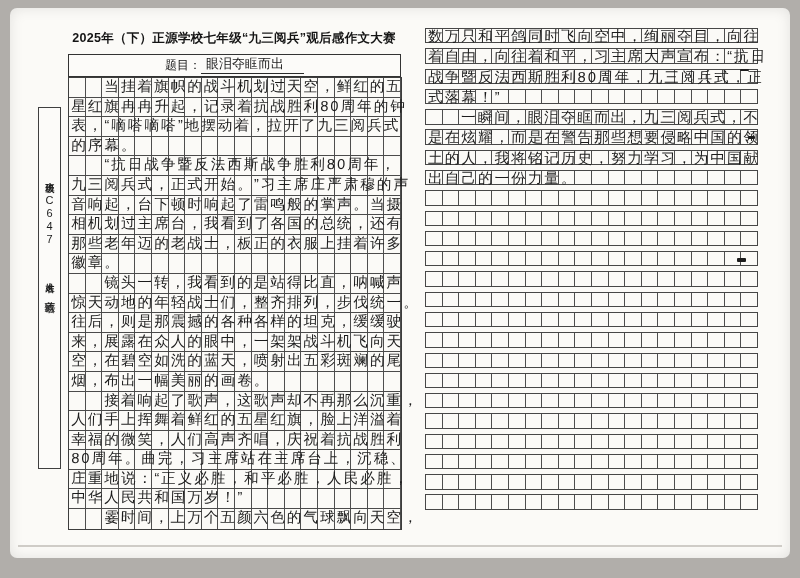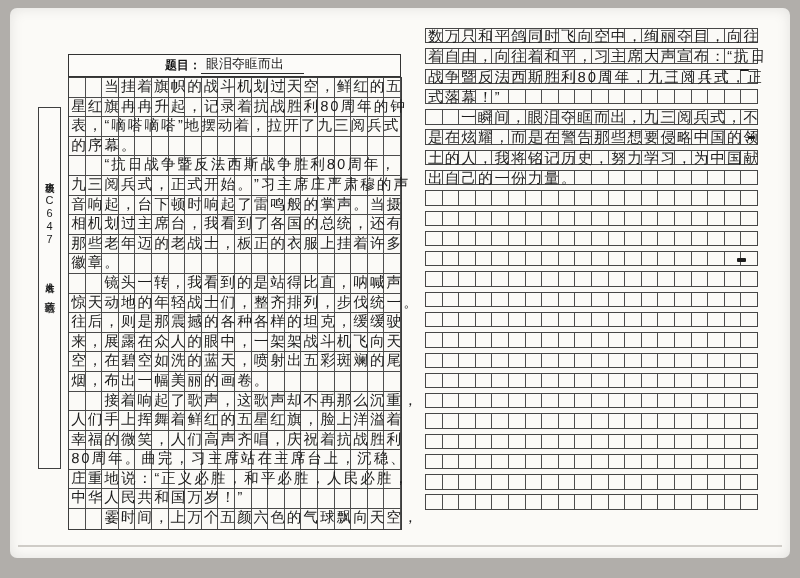--- a/index.html
+++ b/index.html
@@ -7,21 +7,21 @@
   .scan{position:relative;width:800px;height:578px;background:#b1aeaa;overflow:hidden;}
   .sheet{position:absolute;left:10px;top:8px;width:780px;height:550px;background:#fbfaf7;
          border-radius:7px;box-shadow:inset 0 0 14px rgba(0,0,0,0.10);}
   .bottom-edge{position:absolute;left:8px;top:537px;width:764px;height:2px;background:#cfccc7;}
 
   
   .contest-title{position:absolute;left:58px;top:22px;width:332px;text-align:center;
                  font-size:12.5px;font-weight:bold;color:#141414;letter-spacing:0.3px;white-space:nowrap;}
   .timu-box{position:absolute;left:58px;top:46px;width:331px;height:21px;border:1.6px solid #333;
             display:flex;justify-content:center;align-items:center;background:#fcfbf9;}
-  .timu-label{font-size:12px;font-weight:bold;color:#141414;}
+  .timu-label{font-size:12px;font-weight:normal;color:#141414;}
   .timu-value{font-size:13px;border-bottom:1.2px solid #2a2a2a;padding:0 20px 0 5px;transform:translateY(-1px);}
 
   .hwtext,.timu-value,.v-value{color:#1c1c1c;font-weight:500;transform-origin:left bottom;}
 
   .grid{position:absolute;overflow:visible;}
   .grid-left{left:58px;top:69px;width:332px;border:1.6px solid #3d3d3d;border-top-width:1.2px;}
   .grid-left .row{position:relative;height:19.6px;box-sizing:border-box;border-bottom:1px solid #4b4b4b;
       background:repeating-linear-gradient(to right,transparent 0px,transparent 15.6px,#4e4e4e 15.6px,#4e4e4e 16.6px);}
   .grid-left .row:last-child{border-bottom:none;}
 
@@ -50,20 +50,21 @@
   .mark1{left:727px;top:250px;width:9px;height:3.5px;}
   .mark2{left:738px;top:128px;width:7px;height:2.5px;}
   .mark3{left:730px;top:61px;width:9px;height:2px;}
 </style>
 </head>
 <body>
 
 <div class="scan">
   <div class="sheet">
 
+    <div class="contest-title">2025年（下）正源学校七年级“九三阅兵”观后感作文大赛</div>
 
     <div class="timu-box">
       <span class="timu-label">题目：</span>
       <span class="timu-value">眼泪夺眶而出</span>
     </div>
 
     <div class="grid grid-left" id="grid-left">
         <div class="row">
           <span class="hwtext" style="left: 35.2px;">当挂着旗帜的战斗机划过天空，鲜红的五</span>
         </div>

